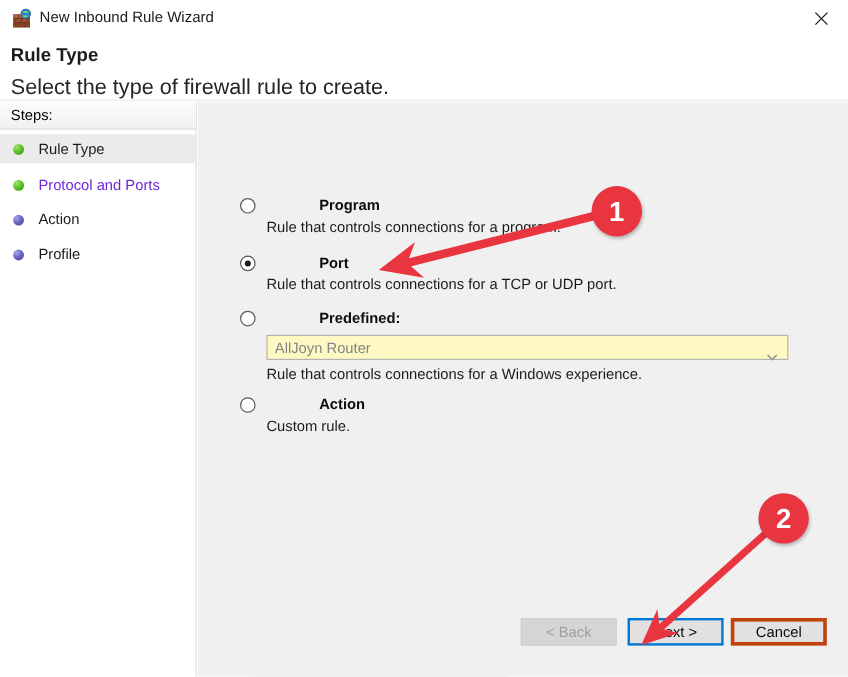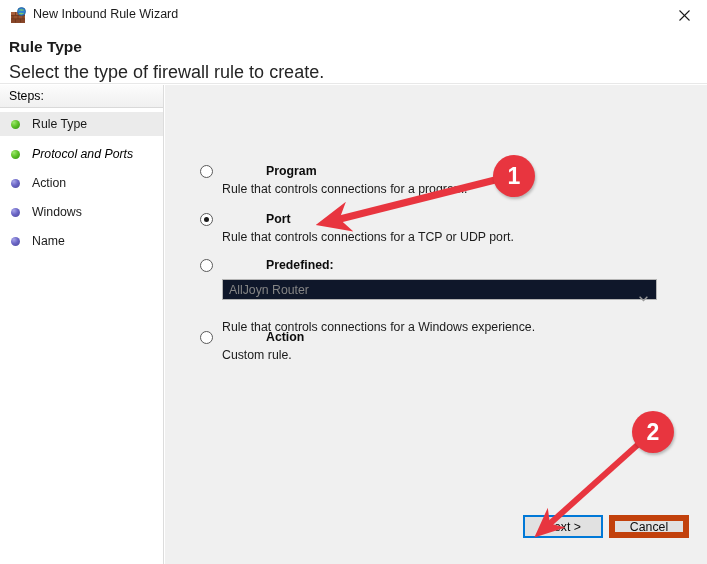--- a/index.html
+++ b/index.html
@@ -118,22 +118,21 @@
     background: radial-gradient(circle at 32% 28%, #a7a4e8 0%, #6b66c6 45%, #4a4598 100%);
   }
   .step-label {
     position: absolute;
     left: 32px;
     font-size: 12.3px;
     color: #1b1b1b;
     white-space: nowrap;
   }
   .step-label.link {
-    color: #000000;
-    font-style: italic;
+    color: #6d28d9;
   }
 
   
   #main {
     position: absolute;
     left: 165px; top: 85px;
     width: 542px; height: 479px;
     background: #f0f0f0;
   }
   #question {
@@ -178,21 +177,21 @@
     font-size: 12.3px;
     color: #1b1b1b;
     white-space: nowrap;
   }
 
   
   #predef-combo {
     position: absolute;
     left: 57px; top: 194px;
     width: 435px; height: 21px;
-    background: #0f172a;
+    background: #fef9c3;
     border: 1px solid #b4b4b4;
     cursor: default;
   }
   #predef-combo .combo-text {
     position: absolute;
     left: 6px; top: 3px;
     font-size: 12.3px;
     color: #858585;
     white-space: nowrap;
   }
@@ -203,21 +202,21 @@
 
   
   .btn {
     position: absolute;
     height: 23px;
     display: flex;
     align-items: center;
     justify-content: center;
     font-size: 12.3px;
     background: #e1e1e1;
-    border: 6px solid #c2410c;
+    border: 3px solid #c2410c;
     color: #0c0c0c;
     cursor: default;
     user-select: none;
   }
   #btn-back {
     left: 269px; top: 430px; width: 80px;
     background: #d5d5d5;
     border: 1px solid #cfcfcf;
     color: #a0a0a0;
   }
@@ -313,27 +312,23 @@
       <span class="step-label link">Protocol and Ports</span>
     </div>
 
     <div class="step-item" style="top:86px;">
       <span class="step-bullet purple"></span>
       <span class="step-label">Action</span>
     </div>
 
     <div class="step-item" style="top:115px;">
       <span class="step-bullet purple"></span>
-      <span class="step-label">Windows</span>
-    </div>
-
-    <div class="step-item" style="top:144px;">
-      <span class="step-bullet purple"></span>
-      <span class="step-label">Name</span>
-    </div>
+      <span class="step-label">Profile</span>
+    </div>
+
   </div>
 
   <div id="main">
 
     <div class="option" style="top:79px;">
       <span class="radio"></span>
       <span class="opt-title">Program</span>
       <span class="opt-desc">Rule that controls connections for a program.</span>
     </div>
 
@@ -351,29 +346,30 @@
     </div>
     <div id="predef-combo">
       <span class="combo-text">AllJoyn Router</span>
       <span class="combo-arrow">
         <svg width="9" height="6" viewBox="0 0 9 6">
           <path d="M0.6 0.8 L4.5 4.6 L8.4 0.8" fill="none" stroke="#9a9a9a" stroke-width="1.4"></path>
         </svg>
       </span>
     </div>
     <div class="option" style="top:220px;">
-      <span class="opt-desc" style="top:15px;">Rule that controls connections for a Windows experience.</span>
+      <span class="opt-desc" style="top:0px;">Rule that controls connections for a Windows experience.</span>
     </div>
 
     <div class="option" style="top:245px;">
       <span class="radio"></span>
       <span class="opt-title">Action</span>
       <span class="opt-desc">Custom rule.</span>
     </div>
 
+    <div class="btn" id="btn-back">&lt; Back</div>
     <div class="btn" id="btn-next">Next &gt;</div>
     <div class="btn" id="btn-cancel">Cancel</div>
   </div>
 
   <div id="annotations">
     <svg width="707" height="564" style="position:absolute;left:0;top:0;">
       <defs>
         <marker id="arrowhead" markerWidth="5" markerHeight="5" refX="2.6" refY="2.5" orient="auto" markerUnits="strokeWidth">
           <path d="M0,0.3 L5,2.5 L0,4.7 L1.5,2.5 Z" fill="#e8353f"></path>
         </marker>

